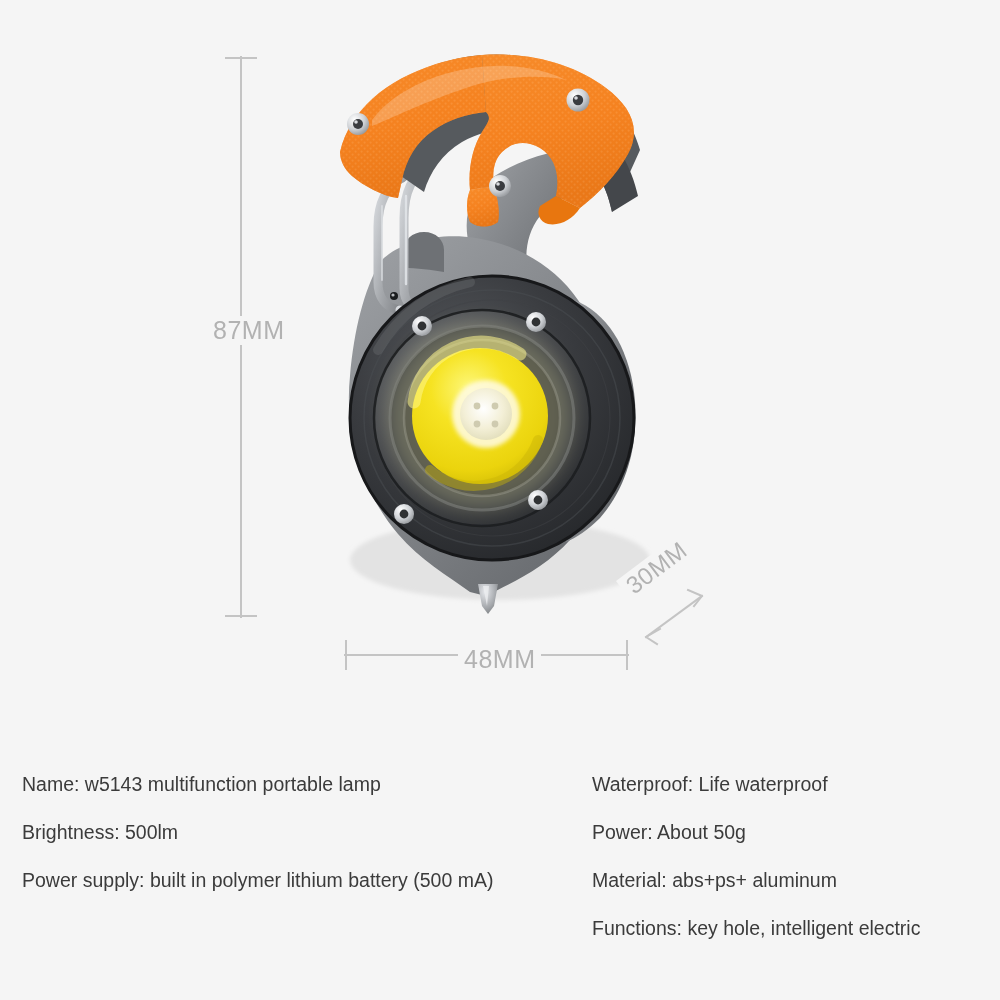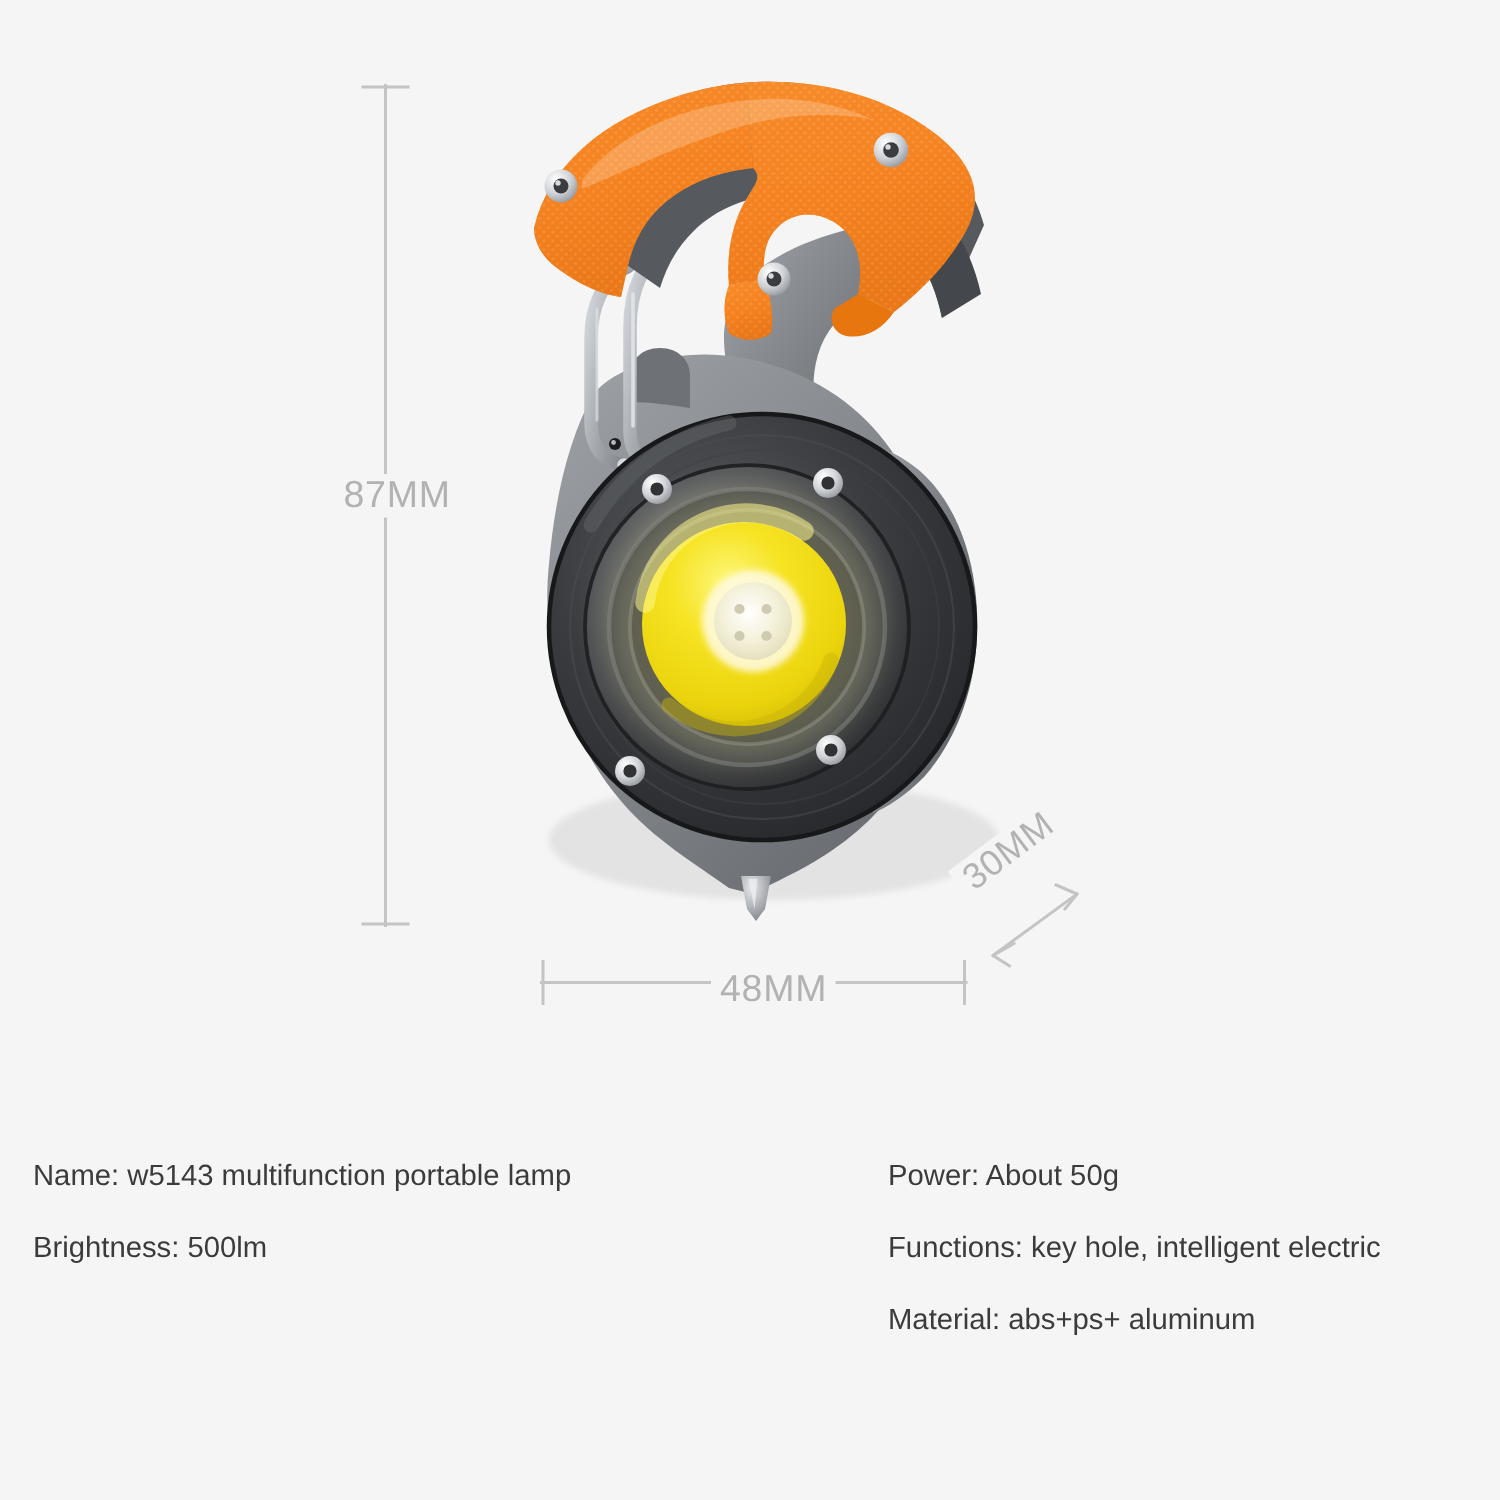--- a/index.html
+++ b/index.html
@@ -16,21 +16,21 @@
   }
   #page {
     position: absolute;
     inset: 0;
     background: #f5f5f5;
   }
 
   
   #photo-area {
     position: absolute;
-    left: 16px; top: 0;
+    left: 0; top: 0;
     width: 942px; height: 700px;
   }
   #product-svg {
     position: absolute;
     left: 0; top: 0;
   }
 
   
   .dim-label {
     position: absolute;
@@ -400,21 +400,23 @@
 
     <span class="dim-label" id="dim-height-label">87MM</span>
     <span class="dim-label" id="dim-width-label">48MM</span>
     <span class="dim-label" id="dim-depth-label">30MM</span>
   </div>
 
   <div id="specs">
     <div class="spec-col" id="spec-col-left">
       <div class="spec-line">Name: w5143 multifunction portable lamp</div>
       <div class="spec-line">Brightness: 500lm</div>
+      <div class="spec-line">Power supply: built in polymer lithium battery (500 mA)</div>
     </div>
     <div class="spec-col" id="spec-col-right">
+      <div class="spec-line">Waterproof: Life waterproof</div>
       <div class="spec-line">Power: About 50g</div>
+      <div class="spec-line">Material: abs+ps+ aluminum</div>
       <div class="spec-line">Functions: key hole, intelligent electric</div>
-      <div class="spec-line">Material: abs+ps+ aluminum</div>
     </div>
   </div>
 
 </div>
 
 </body></html>

